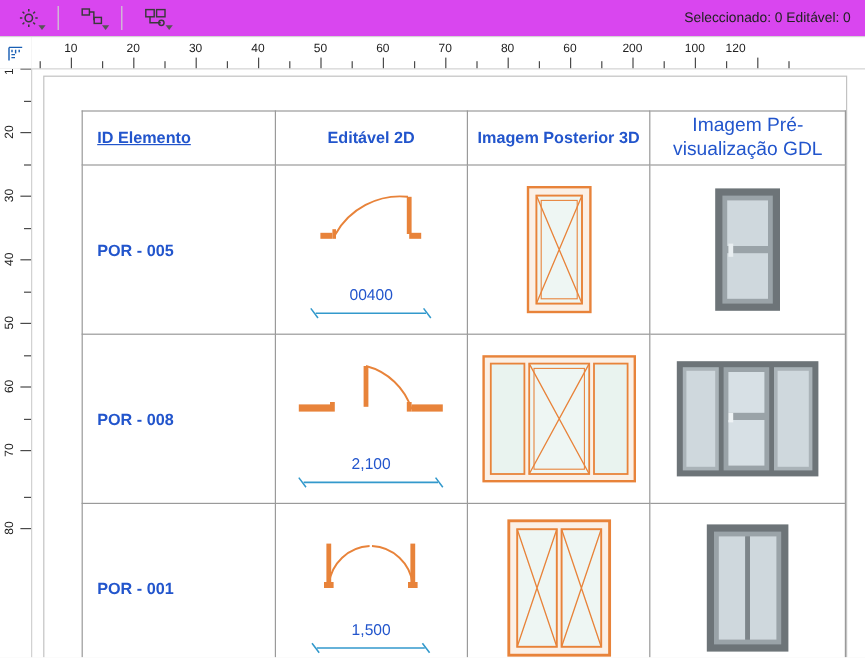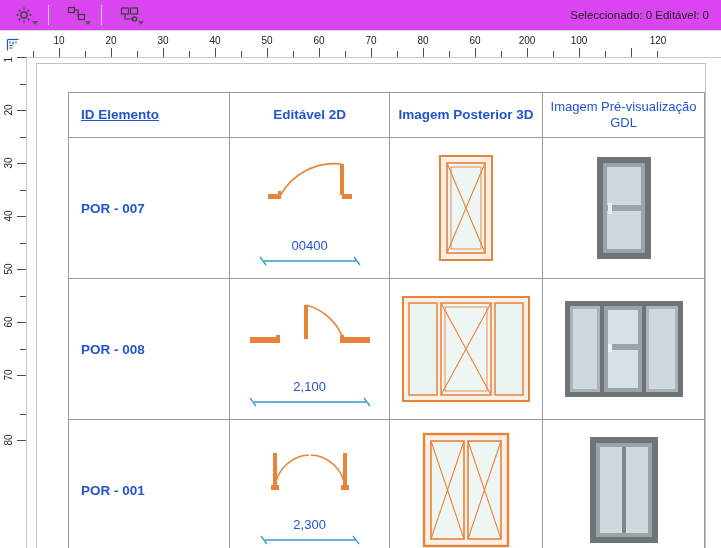--- a/index.html
+++ b/index.html
@@ -145,21 +145,21 @@
 
   .hdr {
     height: 44px;
     text-align: center;
     color: #2255cc;
     font-size: 13.5px;
     font-weight: bold;
     line-height: 1.25;
   }
   .hdr.left { text-align: left; padding-left: 12px; text-decoration: underline; }
-  .hdr.gdl { font-weight: normal; font-size: 13px; }
+  .hdr.gdl { font-weight: normal; font-size: 16px; }
 
   .row-cell { height: 140px; position: relative; }
   .id-text {
     color: #2255cc;
     font-size: 13.5px;
     font-weight: bold;
     padding-left: 12px;
   }
   .cellwrap {
     position: absolute; inset: 0;
@@ -267,21 +267,21 @@
       <div class="tick major" style="left: 449px;"></div>
       <div class="lbl" style="left: 449px;">60</div>
       <div class="tick" style="left: 423px;"></div>
       <div class="tick major" style="left: 501px;"></div>
       <div class="lbl" style="left: 501px;">200</div>
       <div class="tick" style="left: 475px;"></div>
       <div class="tick major" style="left: 553px;"></div>
       <div class="lbl" style="left: 553px;">100</div>
       <div class="tick" style="left: 527px;"></div>
       <div class="tick major" style="left: 605px;"></div>
-      <div class="lbl" style="left: 632px;">120</div>
+      <div class="lbl" style="left: 587px;">120</div>
       <div class="tick" style="left: 579px;"></div>
       <div class="tick" style="left: 631px;"></div>
     </div>
 
   <div class="ruler-v" id="ruler-v">
       <div class="tick major" style="top: 0px;"></div>
       <div class="lbl" style="top: 0px;">10</div>
       <div class="tick major" style="top: 53px;"></div>
       <div class="lbl" style="top: 53px;">20</div>
       <div class="tick" style="top: 27px;"></div>
@@ -320,21 +320,21 @@
             <th class="hdr left">ID Elemento</th>
             <th class="hdr">Editável 2D</th>
             <th class="hdr">Imagem Posterior 3D</th>
             <th class="hdr gdl">Imagem Pré-visualização GDL</th>
           </tr>
         </thead>
         <tbody>
 
           <tr>
             <td class="row-cell">
-              <div class="id-text">POR - 007</div>
+              <div class="id-text">POR - 005</div>
             </td>
 
             <td class="row-cell">
               <div class="cellwrap">
                 <div class="sym2d">
                   <svg width="120" height="86" viewBox="0 0 120 86">
 
                     <g fill="#e8833a">
                       <rect x="18" y="44" width="10" height="5"></rect>
                       <rect x="92" y="44" width="10" height="5"></rect>
@@ -454,21 +454,21 @@
                   <svg width="118" height="80" viewBox="0 0 118 80">
                     <rect x="22" y="18" width="4" height="34" fill="#e8833a"></rect>
                     <rect x="92" y="18" width="4" height="34" fill="#e8833a"></rect>
                     <path d="M24 52 A 36 36 0 0 1 58 20" fill="none" stroke="#e8833a" stroke-width="1.6"></path>
                     <path d="M94 52 A 36 36 0 0 0 60 20" fill="none" stroke="#e8833a" stroke-width="1.6"></path>
                     <g fill="#e8833a">
                       <rect x="20" y="50" width="8" height="5"></rect>
                       <rect x="90" y="50" width="8" height="5"></rect>
                     </g>
                   </svg>
-                  <div class="dimlabel">2,300</div>
+                  <div class="dimlabel">1,500</div>
                   <svg width="118" height="12" viewBox="0 0 118 12">
                     <g stroke="#3399cc" stroke-width="1.3">
                       <path d="M14 6h90"></path>
                       <path d="M10 2l6 8M102 2l6 8"></path>
                     </g>
                   </svg>
                 </div>
               </div>
             </td>
 

